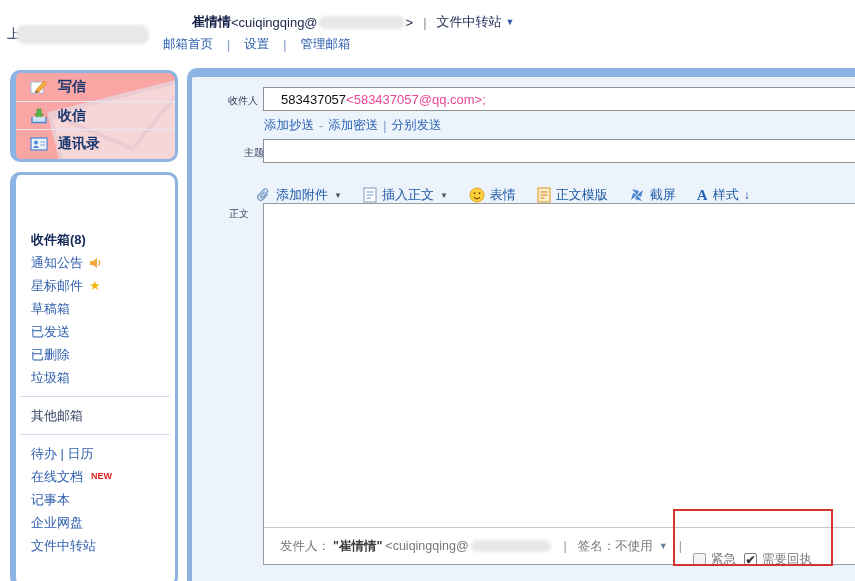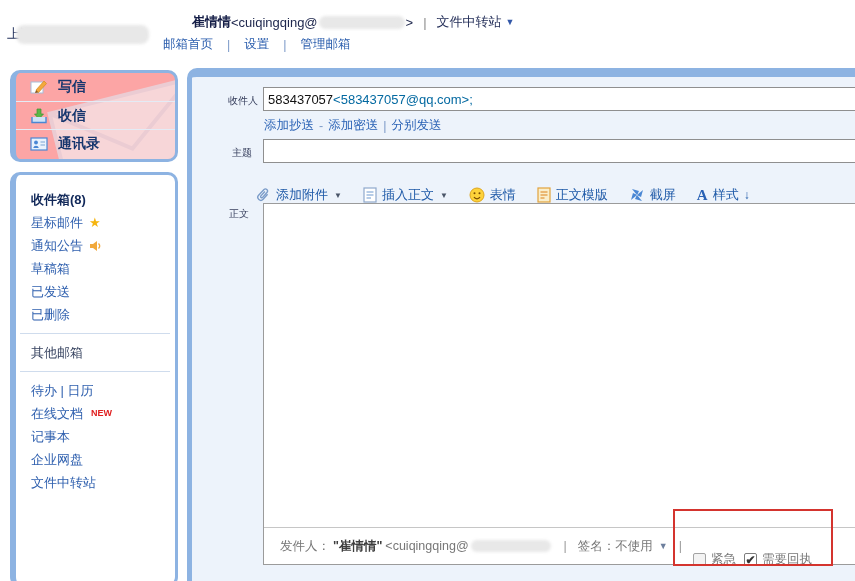--- a/index.html
+++ b/index.html
@@ -33,44 +33,44 @@
   .watermark { position:absolute; right:-34px; top:4px; pointer-events:none; }
   .action-item { position:relative; z-index:1; height:28px; display:flex; align-items:center; gap:10px; padding-left:14px; cursor:pointer; }
   .action-item + .action-item { border-top:1px solid #e4ebf5; }
   .action-label { font-size:14px; font-weight:bold; color:#17366e; }
   .side-box2 {
     left:10px; top:172px; width:168px; height:415px; background:#fff;
     border:3px solid #8db3e2; border-left-width:6px; border-radius:10px;
     padding-top:13px; overflow:hidden;
   }
   .folder-item { height:23px; line-height:23px; padding-left:15px; font-size:13px; color:#2e5fae; cursor:pointer; white-space:nowrap; display:flex; align-items:center; gap:6px; }
-  .folder-item.inbox { font-weight:bold; color:#12295a; }
+  .folder-item.inbox { font-weight:bold; color:#12295a;margin-top:40px; }
   .folder-item.other { color:#36425f; }
   .side-divider { height:1px; background:#cfdced; margin:7px 0 7px 4px; width:150px; }
   .star-glyph { color:#f6b50e; font-size:13px; line-height:1; }
   .new-badge { color:#e02020; font-size:9px; font-weight:bold; vertical-align:super; margin-left:2px; }
 
   
   .main-panel {
     left:187px; top:68px; width:673px; height:518px; background:#edf3fb;
     border-left:5px solid #8db3e2; border-top:9px solid #8db3e2;
     border-top-left-radius:10px;
   }
   .field-label { font-size:10px; color:#39415f; }
   .to-label { left:228px; top:94px; }
-  .subject-label { left:232px; top:146px;font-family:Liberation Serif, serif; }
+  .subject-label { left:244px; top:146px;font-family:Liberation Serif, serif; }
   .body-label { left:229px; top:207px; }
   .text-input {
     background:#fff; border:1px solid #8f8f8f; height:24px;
     display:flex; align-items:center; padding-left:4px; font-size:13px; white-space:nowrap; overflow:hidden; cursor:text;
   }
   .to-input { left:263px; top:87px; width:597px; }
   .subject-input { left:263px; top:139px; width:597px; }
-  .addr-name { color:#111; }
-  .addr-rest { color:#0369a1; }
+  .addr-name { color:#111;margin-left:13px; }
+  .addr-rest { color:#ec4899; }
   .subject-text { color:#111;margin-top:48px; }
   .cc-row { left:264px; top:117px; font-size:12.5px; display:flex; gap:5px; align-items:center; color:#2a62b5;justify-content:center; }
   .cc-row .sep { color:#7d9bc9; }
   .cc-link { cursor:pointer; }
 
   .toolbar { left:256px; top:182px; height:26px; display:flex; align-items:center; gap:21px; }
   .tool-btn { display:flex; align-items:center; gap:5px; font-size:13px; color:#1f5aa8; cursor:pointer; white-space:nowrap; }
   .caret-dark { font-size:8px; color:#4a5568; margin-left:1px; }
   .style-A { font-weight:bold; font-size:15px; color:#2a62b5; font-family:"Liberation Serif", serif; }
   .style-arrow { font-size:12px; }
@@ -156,38 +156,41 @@
       </svg>
       <span class="action-label">通讯录</span>
     </div>
   </div>
 
   <div class="abs side-box2">
     <div class="folder-item inbox">
       <span>收件箱(8)</span>
     </div>
     <div class="folder-item">
-      <span>星标邮件</span>
-      <span class="star-glyph">★</span>
-    </div>
-    <div class="folder-item">
       <span>通知公告</span>
       <svg width="14" height="12" viewBox="0 0 14 12">
         <polygon points="1,4 4,4 8,1 8,11 4,8 1,8" fill="#f2a93b"></polygon>
         <path d="M9.5 3.5 a3.6 3.6 0 0 1 0 5" stroke="#f2a93b" stroke-width="1.3" fill="none"></path>
       </svg>
     </div>
     <div class="folder-item">
+      <span>星标邮件</span>
+      <span class="star-glyph">★</span>
+    </div>
+    <div class="folder-item">
         <span>草稿箱</span>
       </div>
     <div class="folder-item">
         <span>已发送</span>
       </div>
     <div class="folder-item">
         <span>已删除</span>
+      </div>
+    <div class="folder-item">
+        <span>垃圾箱</span>
       </div>
     <div class="side-divider"></div>
     <div class="folder-item other">
         <span>其他邮箱</span>
       </div>
     <div class="side-divider"></div>
     <div class="folder-item">
         <span>待办 | 日历</span>
       </div>
     <div class="folder-item">

